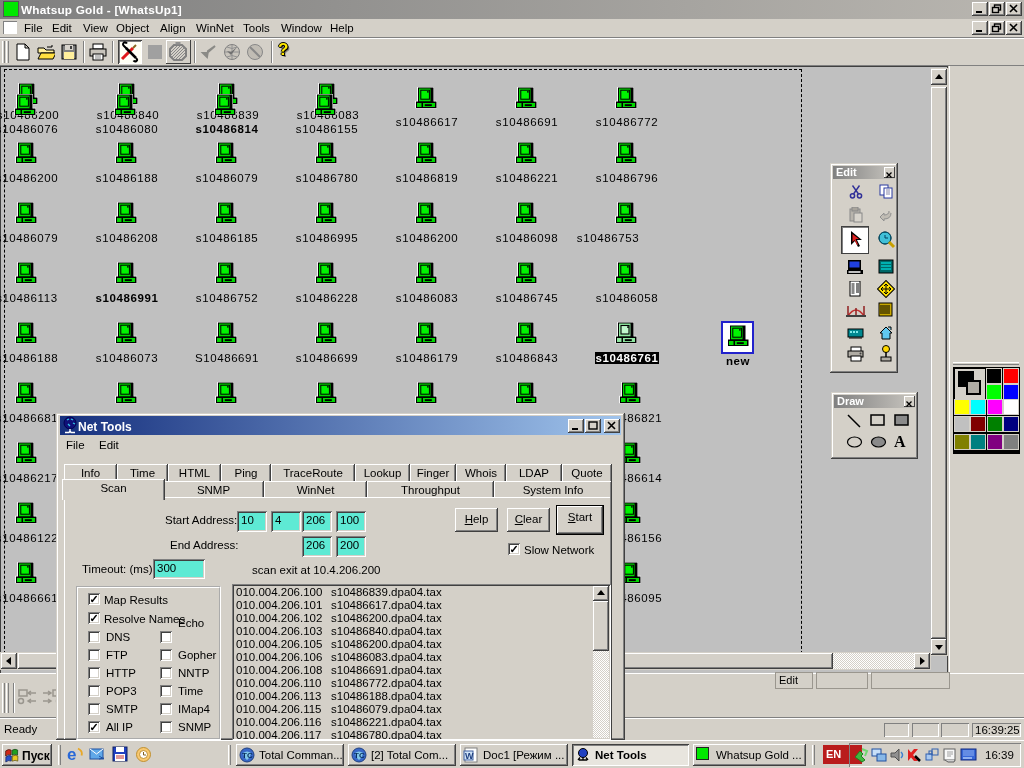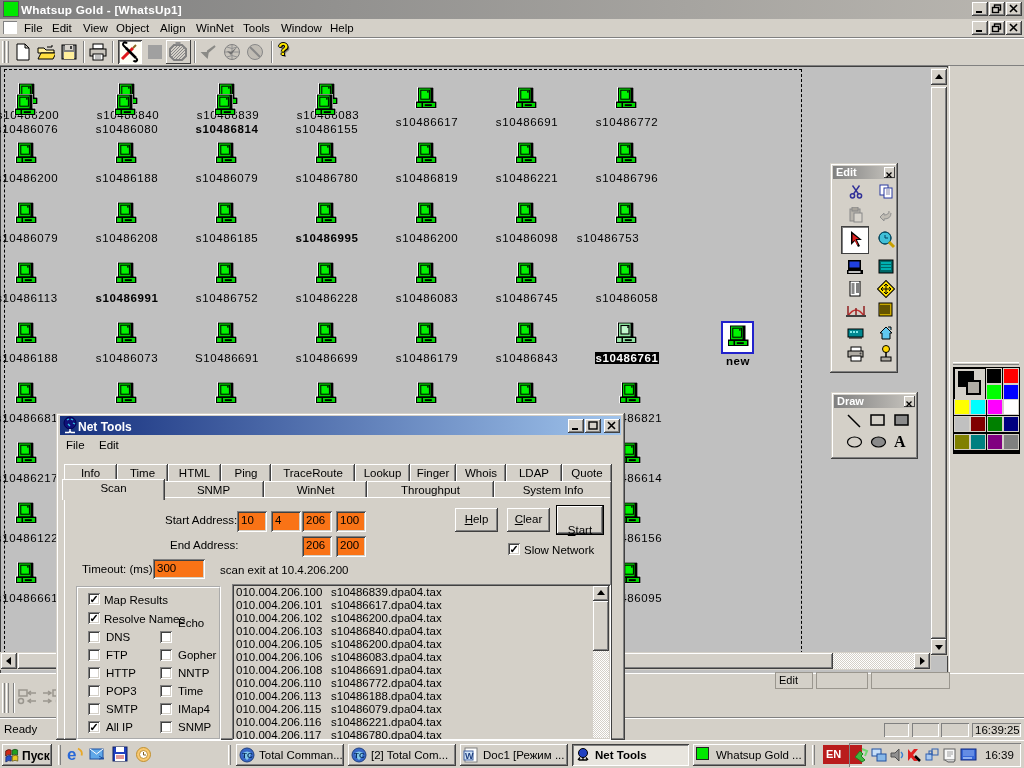--- a/index.html
+++ b/index.html
@@ -7,21 +7,21 @@
 .raised{box-shadow:inset -1px -1px #404040,inset 1px 1px #fff,inset -2px -2px #808080,inset 2px 2px #d4d0c8;background:#d4d0c8}
 .raised1{box-shadow:inset -1px -1px #404040,inset 1px 1px #fff;background:#d4d0c8}
 .winborder{box-shadow:inset -1px -1px #404040,inset 1px 1px #d4d0c8,inset -2px -2px #808080,inset 2px 2px #fff;background:#d4d0c8}
 .sunkthin{box-shadow:inset 1px 1px #808080,inset -1px -1px #fff}
 .pressed{box-shadow:inset 1px 1px #404040,inset -1px -1px #fff,inset 2px 2px #808080;background:#d4d0c8}
 .dither{background:repeating-conic-gradient(#fff 0 25%,#d4d0c8 0 50%) 0 0/2px 2px}
 .L{position:absolute;width:110px;text-align:center;font-size:11.5px;line-height:13px;letter-spacing:.6px;color:#000;white-space:nowrap}
 .dev{position:absolute;width:24px;height:22px}
 .tab{position:absolute;height:18px;box-shadow:inset -1px 0 #404040,inset 1px 1px #fff,inset -2px 0 #808080;background:#d4d0c8;text-align:center;font-size:11.5px;padding-top:3px}
 .cb{position:absolute;width:12px;height:12px;background:#fff;box-shadow:inset 1px 1px #808080,inset -1px -1px #fff,inset 2px 2px #404040,inset -2px -2px #d4d0c8;font-size:11px;line-height:12px;text-align:center;font-weight:bold}
-.fld{position:absolute;background:#f97316;box-shadow:inset 1px 1px #808080,inset -1px -1px #fff,inset 2px 2px #404040,inset -2px -2px #d4d0c8;font-size:11.5px;padding:3px 0 0 4px;color:#000}
+.fld{position:absolute;background:#5eead4;box-shadow:inset 1px 1px #808080,inset -1px -1px #fff,inset 2px 2px #404040,inset -2px -2px #d4d0c8;font-size:11.5px;padding:3px 0 0 4px;color:#000}
 .lab{position:absolute;font-size:11.5px;color:#000;white-space:nowrap}
 .pbtn{position:absolute;box-shadow:inset -1px -1px #404040,inset 1px 1px #fff,inset -2px -2px #808080,inset 2px 2px #d4d0c8;background:#d4d0c8;text-align:center;font-size:11.5px;color:#000}
 </style></head><body>
 <svg width="0" height="0" style="position:absolute">
 <defs>
 <symbol id="pc" viewBox="0 0 24 22">
  <rect x="3.2" y="0" width="16.8" height="15.5" fill="#fff"></rect>
  <rect x="1.2" y="13.8" width="21.8" height="7.4" fill="#fff"></rect>
  <rect x="4" y="0.5" width="15.5" height="15" fill="#000"></rect>
  <rect x="5" y="1.5" width="11.5" height="13" fill="#00d800"></rect>
@@ -229,21 +229,21 @@
       <use href="#pc"></use>
     </svg>
     <b class="L" style="left:72px;top:166px;font-weight:normal">s10486208</b>
     <svg class="dev" style="left:214px;top:136px" viewBox="0 0 24 22">
       <use href="#pc"></use>
     </svg>
     <b class="L" style="left:172px;top:166px;font-weight:normal">s10486185</b>
     <svg class="dev" style="left:314px;top:136px" viewBox="0 0 24 22">
       <use href="#pc"></use>
     </svg>
-    <b class="L" style="left:272px;top:166px;font-weight:bold">s10486995</b>
+    <b class="L" style="left:272px;top:166px;font-weight:normal">s10486995</b>
     <svg class="dev" style="left:414px;top:136px" viewBox="0 0 24 22">
       <use href="#pc"></use>
     </svg>
     <b class="L" style="left:372px;top:166px;font-weight:normal">s10486200</b>
     <svg class="dev" style="left:514px;top:136px" viewBox="0 0 24 22">
       <use href="#pc"></use>
     </svg>
     <b class="L" style="left:472px;top:166px;font-weight:normal">s10486098</b>
     <svg class="dev" style="left:614px;top:136px" viewBox="0 0 24 22">
       <use href="#pc"></use>
@@ -633,29 +633,29 @@
   <div class="abs" style="left:0;top:33px;width:548px;height:243px;box-shadow:inset -1px -1px #404040,inset 1px 0 #fff,inset -2px -2px #808080,inset 2px 0 #d4d0c8,inset 0 1px #fff;background:#d4d0c8"></div>
   <div class="tab" style="left:-2px;top:15px;width:103px;height:21px;box-shadow:inset -1px 0 #404040,inset 1px 1px #fff,inset -2px 0 #808080;z-index:3">Scan</div>
  </div>
  <span class="lab" style="left:109px;top:101px">Start Address:</span>
  <div class="fld" style="left:181px;top:98px;width:30px;height:21px">10</div>
  <div class="fld" style="left:215px;top:98px;width:30px;height:21px">4</div>
  <div class="fld" style="left:246px;top:98px;width:30px;height:21px">206</div>
  <div class="fld" style="left:280px;top:98px;width:30px;height:21px">100</div>
  <div class="pbtn" style="left:399px;top:95px;width:43px;height:24px;padding-top:5px"><u>H</u>elp</div>
  <div class="pbtn" style="left:451px;top:95px;width:43px;height:24px;padding-top:5px"><u>C</u>lear</div>
- <div class="pbtn" style="left:501px;top:93px;width:46px;height:28px;padding-top:18px;outline:1px solid #000"><u>S</u>tart</div>
+ <div class="pbtn" style="left:501px;top:93px;width:46px;height:28px;padding-top:5px;outline:1px solid #000"><u>S</u>tart</div>
  <span class="lab" style="left:114px;top:126px">End Address:</span>
  <div class="fld" style="left:246px;top:123px;width:30px;height:21px">206</div>
  <div class="fld" style="left:280px;top:123px;width:30px;height:21px">200</div>
  <div class="cb" style="left:452px;top:130px">✓</div>
     <span class="lab" style="left:468px;top:131px">Slow Network</span>
  <span class="lab" style="left:26px;top:150px">Timeout: (ms)</span>
  <div class="fld" style="left:97px;top:146px;width:52px;height:20px">300</div>
- <span class="lab" style="left:164px;top:151px">scan exit at 10.4.206.200</span>
+ <span class="lab" style="left:196px;top:151px">scan exit at 10.4.206.200</span>
  <div class="abs" style="left:20px;top:173px;width:145px;height:154px;border:2px groove #fff"></div>
  <div class="cb" style="left:32px;top:180px">✓</div>
     <span class="lab" style="left:48px;top:181px">Map Results</span>
  <div class="cb" style="left:32px;top:199px">✓</div>
     <span class="lab" style="left:48px;top:200px">Resolve Names</span>
  <div class="cb" style="left:32px;top:218px"></div>
     <span class="lab" style="left:50px;top:218px">DNS</span>
     <div class="cb" style="left:104px;top:218px"></div>
     <span class="lab" style="left:122px;top:204px">Echo</span>
     <div class="cb" style="left:32px;top:236px"></div>

